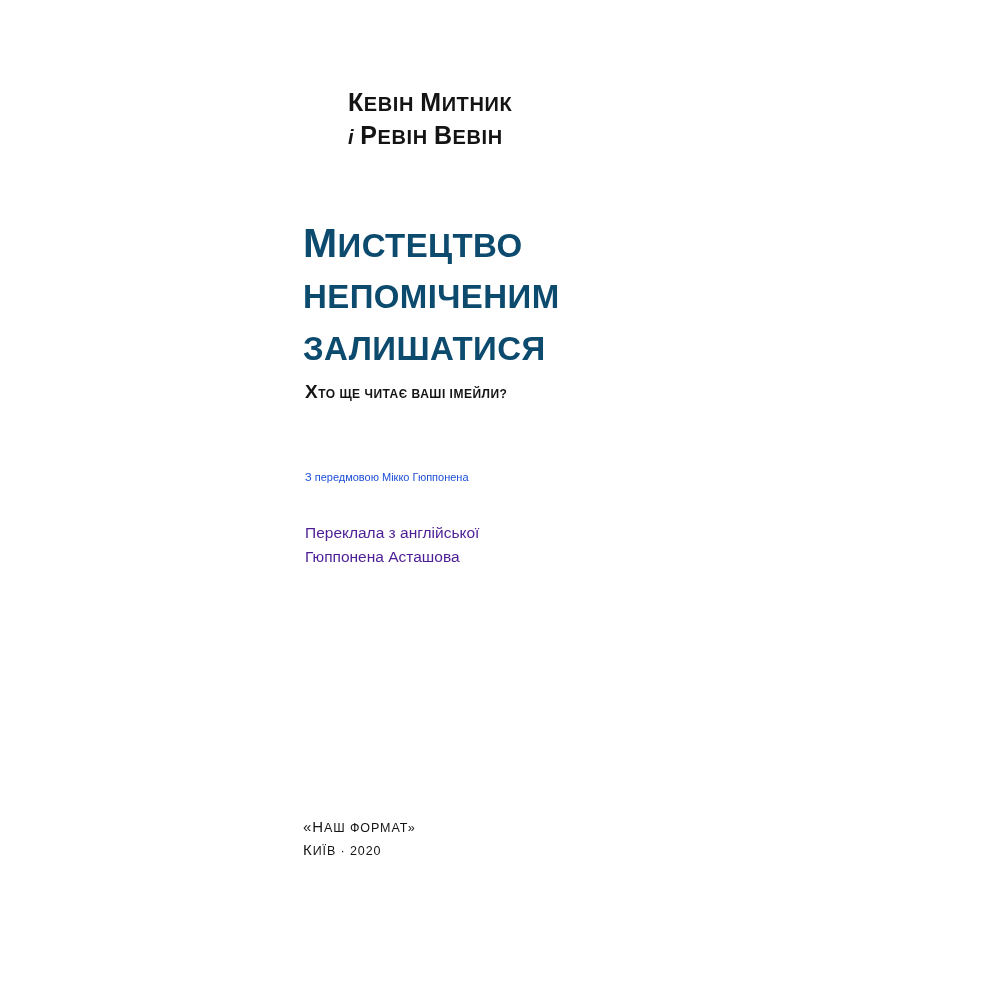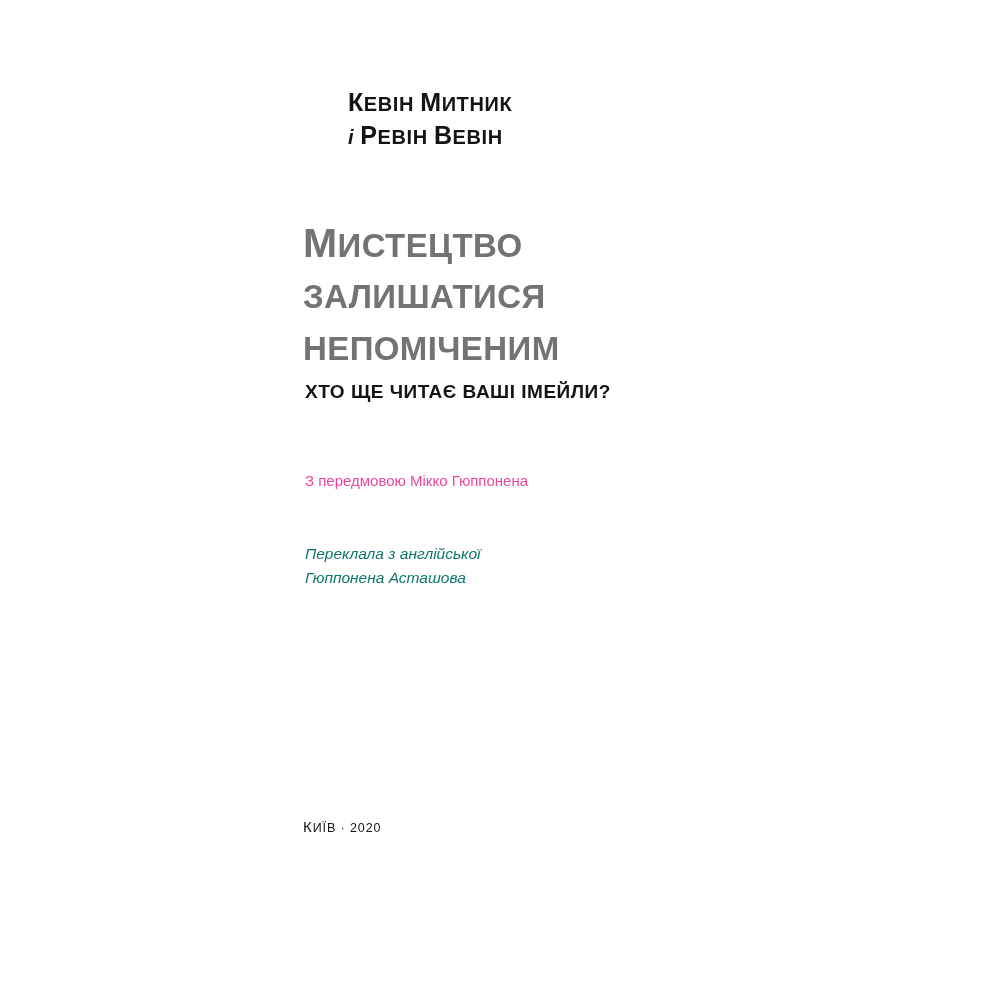--- a/index.html
+++ b/index.html
@@ -62,64 +62,63 @@
     position: absolute;
     top: 218px;
     left: 0;
     width: 640px;
   }
   .title-line {
     font-size: 41px;
     font-weight: bold;
     letter-spacing: 0.4px;
     line-height: 1.25;
-    color: #737373;
+    color: #0c4a6e;
     white-space: nowrap;
   }
   .title-line .sm {
     font-size: 33px;
   }
 
   .subtitle {
     position: absolute;
     top: 381px;
     left: 2px;
     width: 640px;
     font-size: 19px;
     font-weight: bold;
     letter-spacing: 0.5px;
     color: #141414;
     white-space: nowrap;
   }
   .subtitle .sm {
-    font-size: 19px;
+    font-size: 12px;
   }
 
   
   .foreword {
     position: absolute;
     top: 470px;
     left: 2px;
     width: 640px;
-    font-size: 15px;
+    font-size: 11px;
     line-height: 1.4;
-    color: #ec4899;
+    color: #1d4ed8;
     white-space: nowrap;
   }
 
   
   .translator {
     position: absolute;
-    top: 542px;
+    top: 521px;
     left: 2px;
     width: 640px;
-    font-style: italic;
     font-size: 15.5px;
     line-height: 1.55;
-    color: #0f766e;
+    color: #4c1d95;
   }
   .translator div {
     white-space: nowrap;
   }
 
   
   .publisher {
     position: absolute;
     top: 815px;
     left: 0;
@@ -142,31 +141,32 @@
 <div class="page">
   <div class="content">
 
     <div class="authors">
       <div class="author-line"><span>К</span><span class="sm">ЕВІН </span><span>М</span><span class="sm">ИТНИК</span></div>
       <div class="author-line"><span class="sm ital">і </span><span>Р</span><span class="sm">ЕВІН </span><span>В</span><span class="sm">ЕВІН</span></div>
     </div>
 
     <div class="title-block">
       <div class="title-line"><span>М</span><span class="sm">ИСТЕЦТВО</span></div>
+      <div class="title-line"><span class="sm">НЕПОМІЧЕНИМ</span></div>
       <div class="title-line"><span class="sm">ЗАЛИШАТИСЯ</span></div>
-      <div class="title-line"><span class="sm">НЕПОМІЧЕНИМ</span></div>
     </div>
 
     <div class="subtitle"><span>Х</span><span class="sm">ТО ЩЕ ЧИТАЄ ВАШІ ІМЕЙЛИ?</span></div>
 
     <div class="foreword">З передмовою Мікко Гюппонена</div>
 
     <div class="translator">
       <div>Переклала з англійської</div>
       <div>Гюппонена Асташова</div>
     </div>
 
     <div class="publisher">
+      <div><span>«Н</span><span class="sm">АШ ФОРМАТ</span><span class="sm">»</span></div>
       <div><span>К</span><span class="sm">ИЇВ</span><span class="sm"> · </span><span class="sm">2020</span></div>
     </div>
 
   </div>
 </div>
 
 </body></html>

